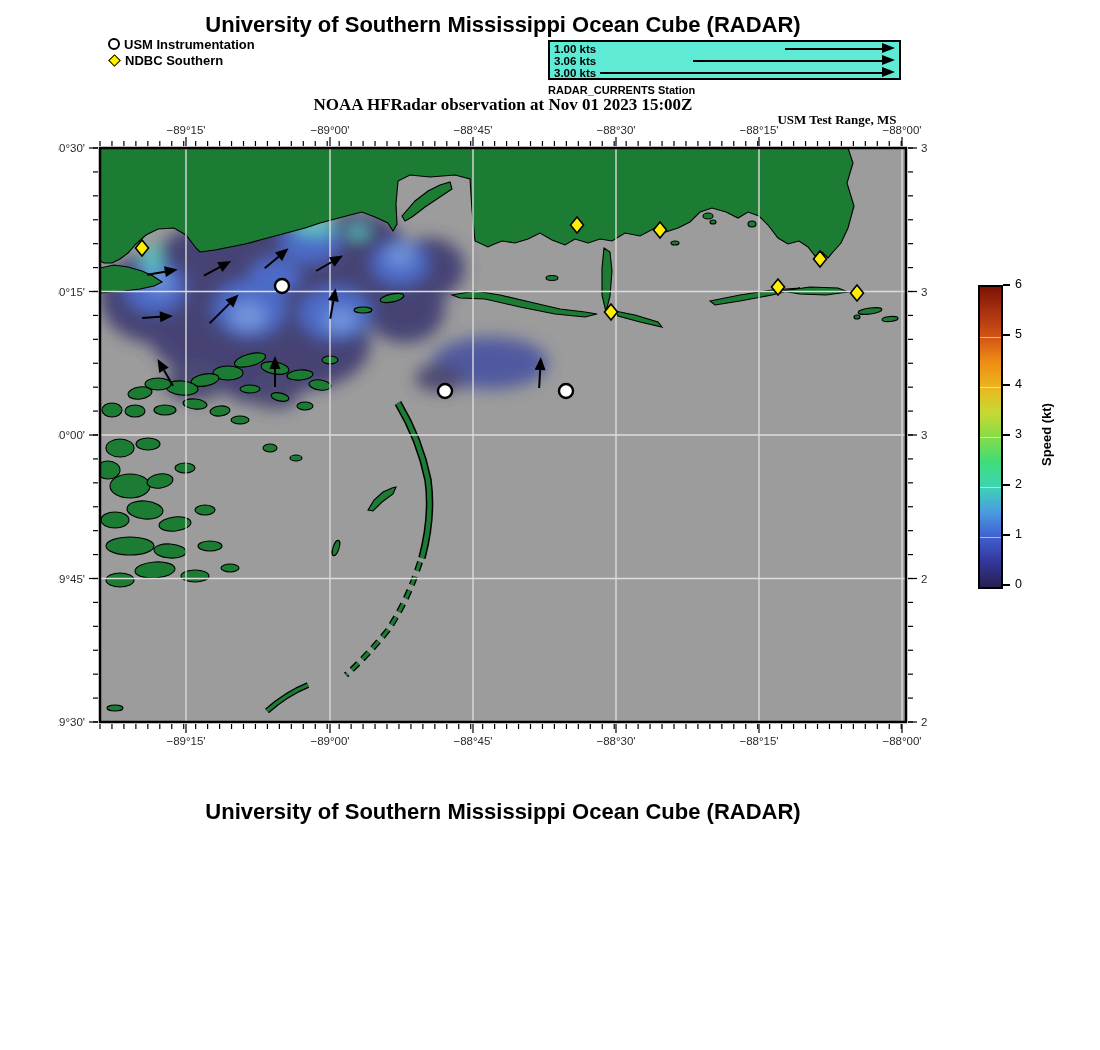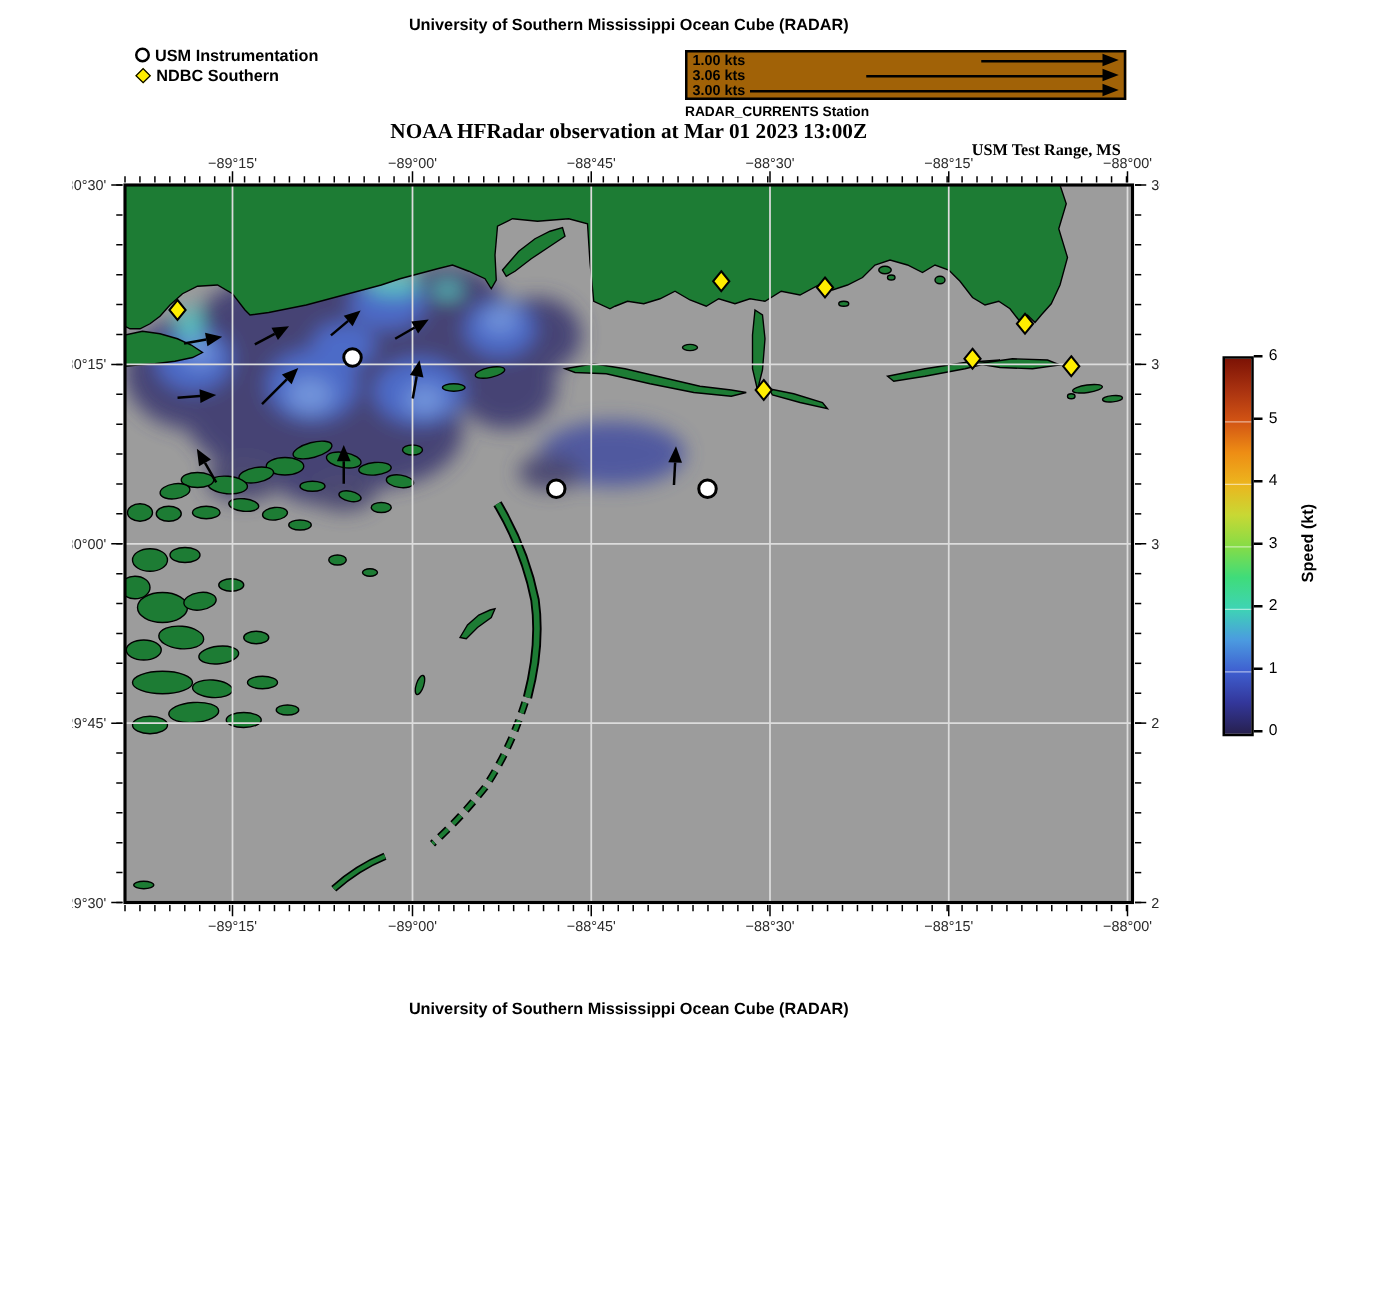--- a/index.html
+++ b/index.html
@@ -1,29 +1,29 @@
 <!DOCTYPE html>
 <html><head>
 <meta charset="utf-8">
 <style>
   html,body{margin:0;padding:0;background:#ffffff;}
   .page{position:relative;width:1100px;height:1050px;background:#ffffff;overflow:hidden;
         font-family:"Liberation Sans",sans-serif;}
   .title-top,.title-bottom{position:absolute;left:103px;width:800px;text-align:center;
-        font-size:13px;font-weight:bold;color:#000;}
+        font-size:22px;font-weight:bold;color:#000;}
   .title-top{top:12px;}
   .title-bottom{top:799px;}
   .legend{position:absolute;left:108px;top:36px;}
   .legend-row{display:flex;align-items:center;height:16px;font-size:13px;font-weight:bold;color:#000;}
   .lg-circle{width:12px;height:12px;border:2px solid #000;border-radius:50%;background:#fff;
         display:inline-block;margin-right:4px;box-sizing:border-box;}
   .lg-diamond{width:9px;height:9px;border:1.6px solid #000;background:#ffee00;display:inline-block;
         margin:0 6px 0 2px;transform:rotate(45deg);box-sizing:border-box;}
   .vecbox{position:absolute;left:548px;top:40px;width:345px;height:35px;border:2px solid #000;
-        background:#a16207;padding:1px 0 0 4px;}
+        background:#5eead4;padding:1px 0 0 4px;}
   .vec-row{position:relative;height:12px;font-size:11.5px;font-weight:bold;color:#000;line-height:12px;}
   .vec-arrow{position:absolute;top:5px;height:2px;background:#000;}
   .vec-head{position:absolute;top:0px;width:0;height:0;border-left:13px solid #000;
         border-top:5.5px solid transparent;border-bottom:5.5px solid transparent;}
   .veccaption{position:absolute;left:548px;top:84px;font-size:11px;font-weight:bold;color:#000;}
   .subtitle{position:absolute;left:103px;top:95px;width:800px;text-align:center;
         font-family:"Liberation Serif",serif;font-size:17px;font-weight:bold;color:#000;}
   .range{position:absolute;left:752px;top:112px;width:170px;text-align:center;
         font-family:"Liberation Serif",serif;font-size:13px;font-weight:bold;color:#000;}
   #mapwrap{position:absolute;left:58px;top:112px;width:870px;height:660px;}
@@ -63,21 +63,21 @@
        <span class="vec-head" style="left:328px"></span>
      </div>
       <div class="vec-row">
        <span>3.00 kts</span>
        <span class="vec-arrow" style="left:46px;width:283px"></span>
        <span class="vec-head" style="left:328px"></span>
      </div>
     </div>
   <div class="veccaption">RADAR_CURRENTS Station</div>
 
-  <div class="subtitle">NOAA HFRadar observation at Mar 01 2023 13:00Z</div>
+  <div class="subtitle">NOAA HFRadar observation at Nov 01 2023 15:00Z</div>
   <div class="range">USM Test Range, MS</div>
 
   <div id="mapwrap"><svg width="870" height="660" viewBox="0 0 870 660" xmlns="http://www.w3.org/2000/svg">
         <defs>
           <filter id="blur" x="-30%" y="-30%" width="160%" height="160%">
             <feGaussianBlur stdDeviation="8"></feGaussianBlur>
           </filter>
         <clipPath id="mapclip">
             <rect x="0" y="0" width="806" height="574"></rect>
           </clipPath>

